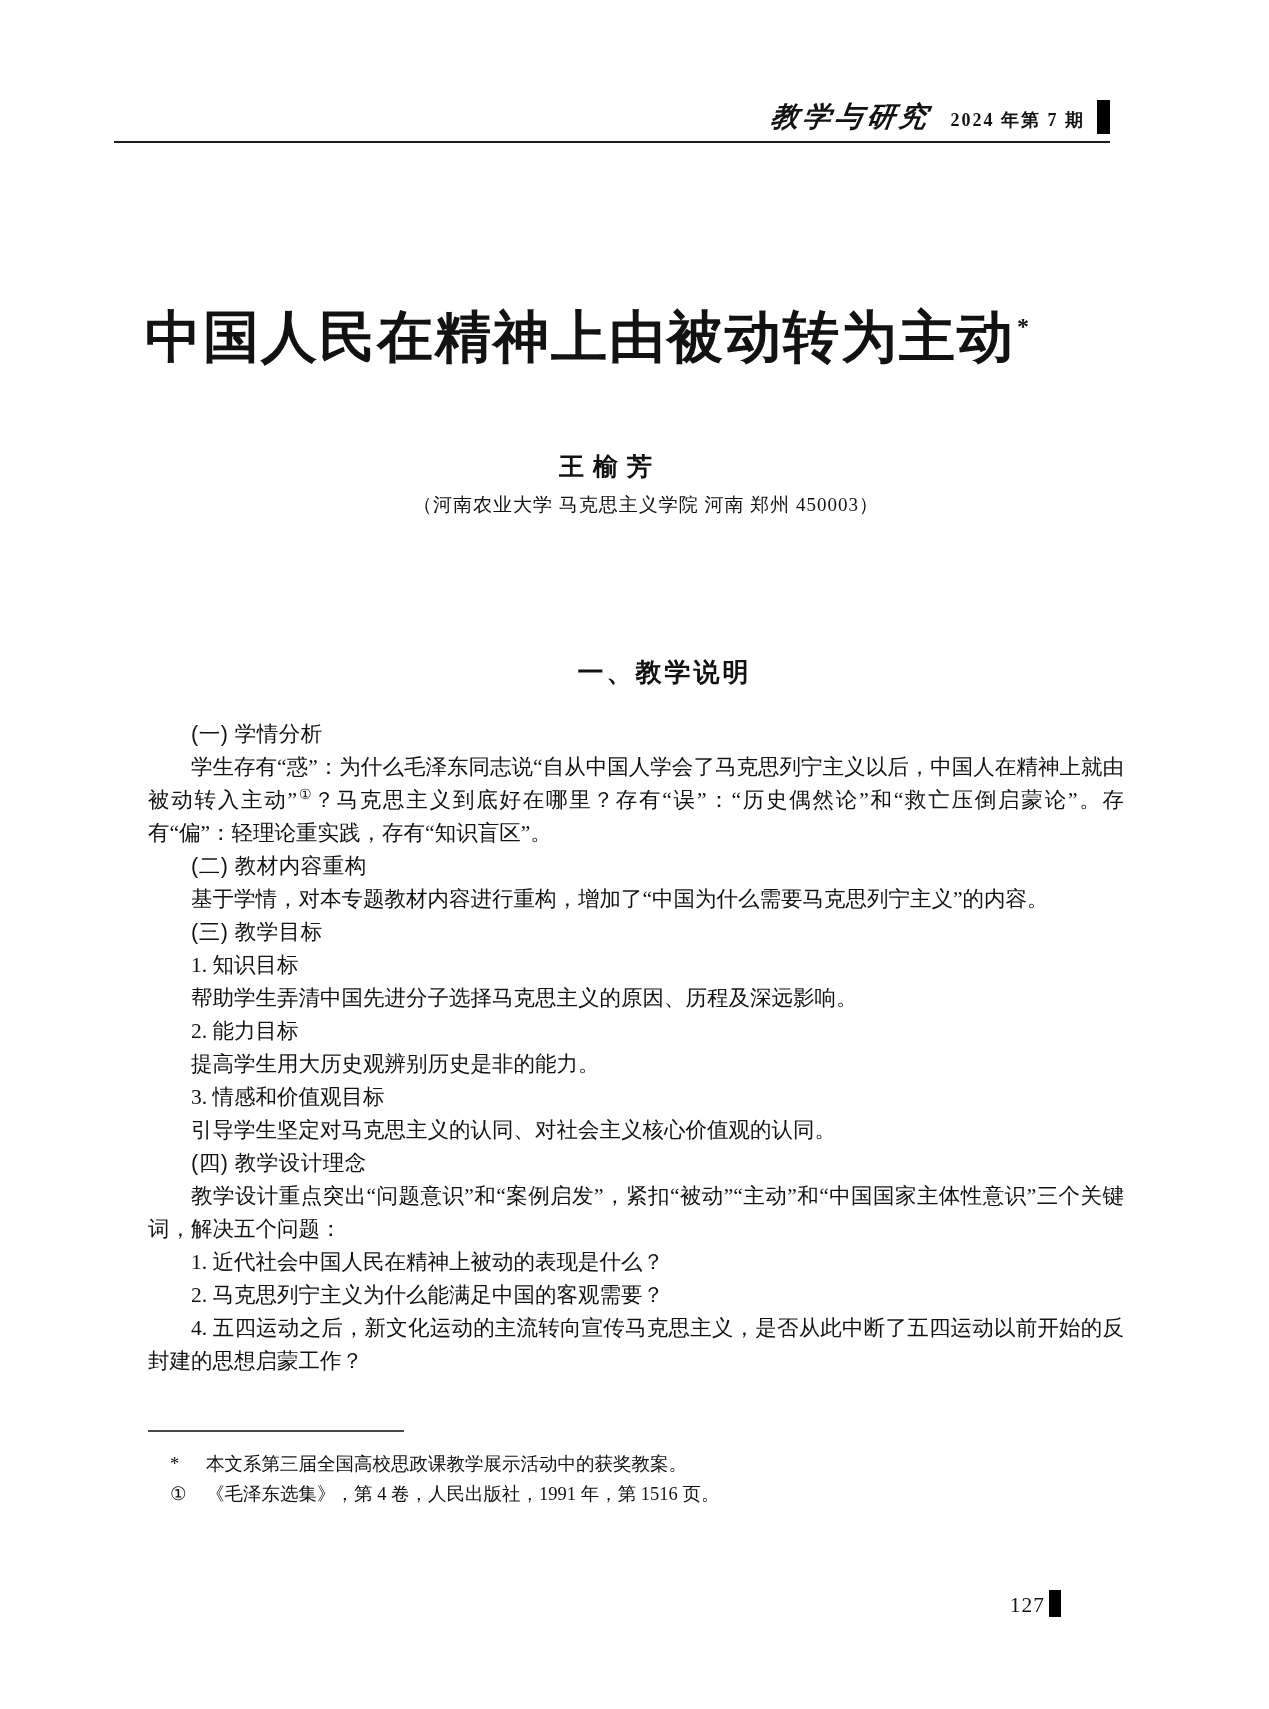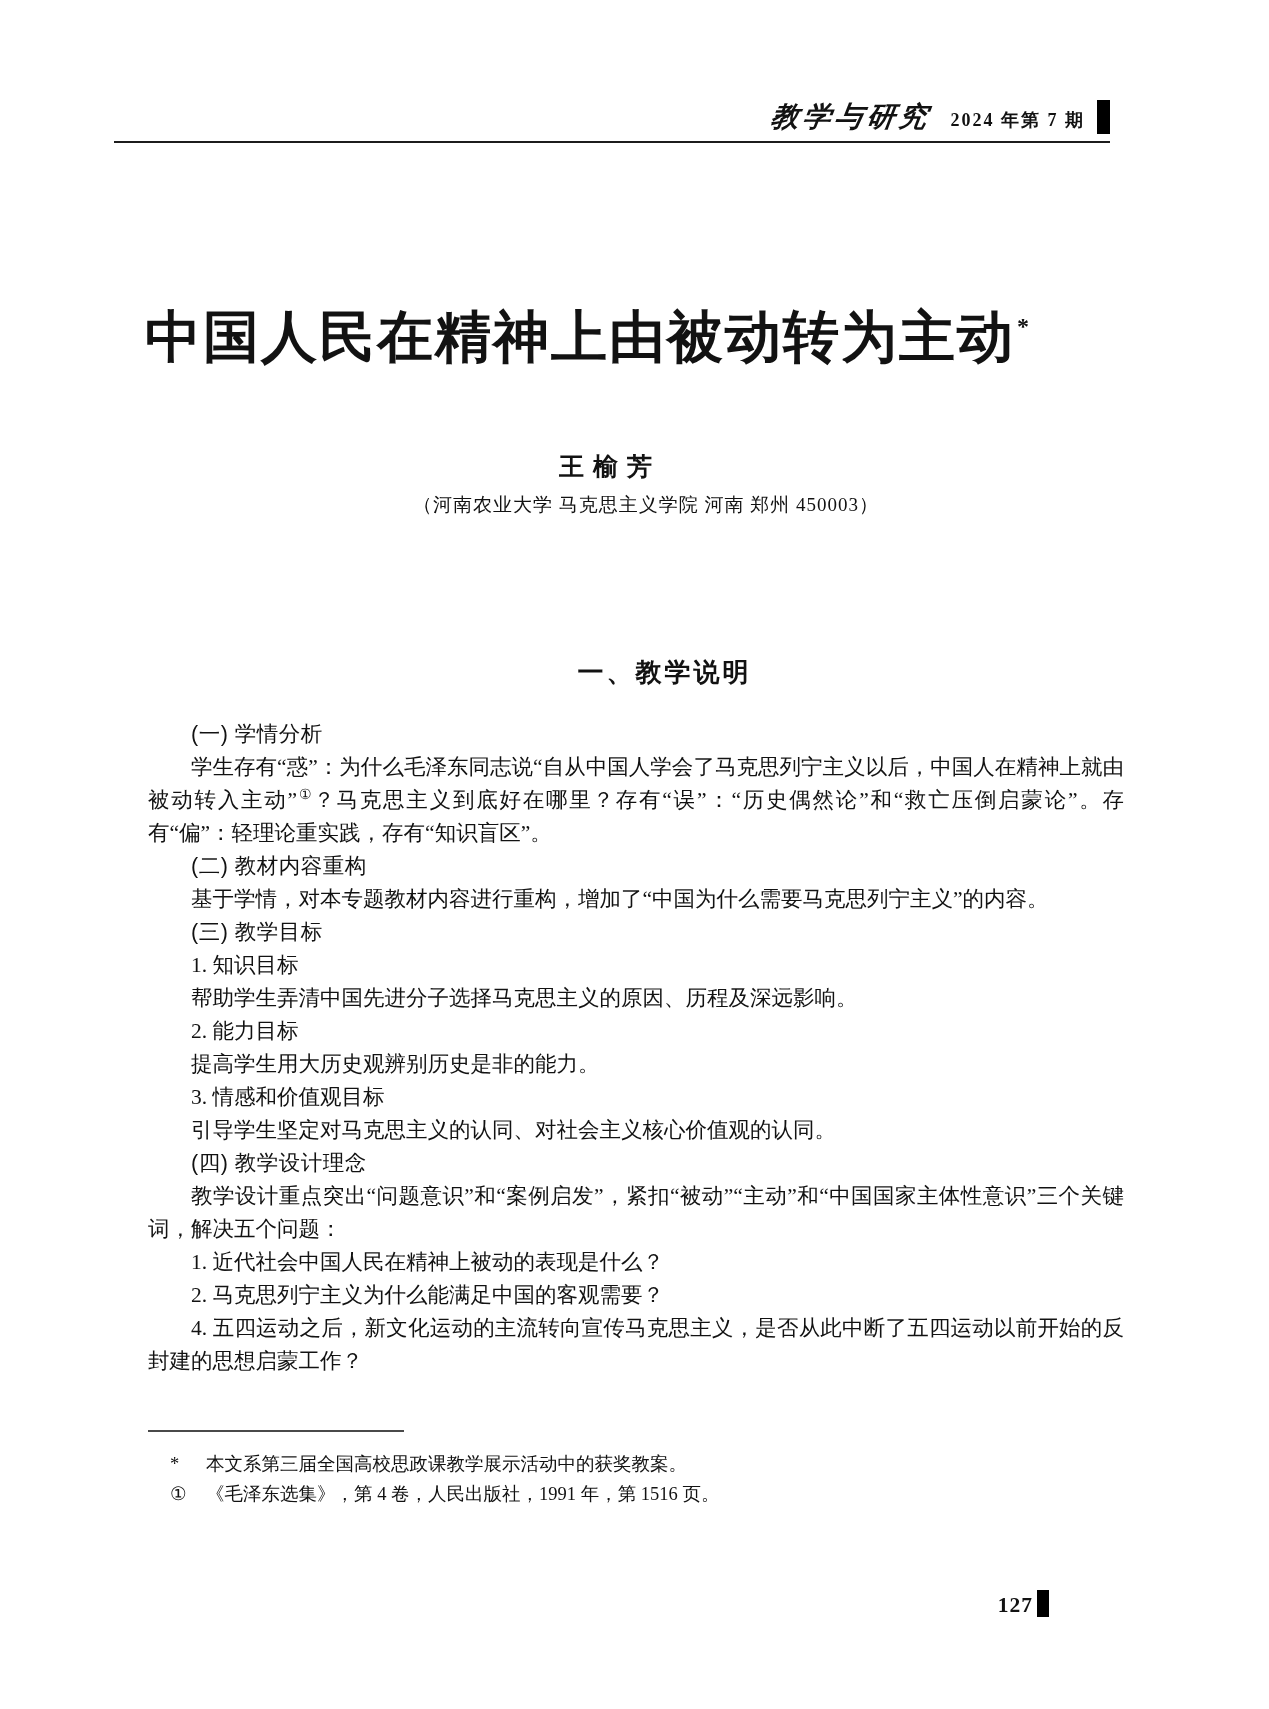--- a/index.html
+++ b/index.html
@@ -83,24 +83,23 @@
     position:absolute;top:1430px;left:148px;width:256px;
     border-top:2px solid #4a4a4a;
   }
   .footnotes{
     position:absolute;top:1449px;left:170px;width:930px;
     font-size:18.5px;line-height:30px;
   }
   .fn-marker{display:inline-block;width:36px;}
   
   .footer{
-    position:absolute;top:1590px;left:4px;width:1045px;
+    position:absolute;top:1590px;left:16px;width:1045px;
     text-align:right;font-size:21.5px;letter-spacing:1px;
     white-space:nowrap;
-    font-weight:bold;
   }
   .footer-bar{
     display:inline-block;width:12px;height:27px;background:#000;
     vertical-align:-5px;margin-left:4px;
   }
 </style>
 </head>
 <body>
 
 <div class="page">

